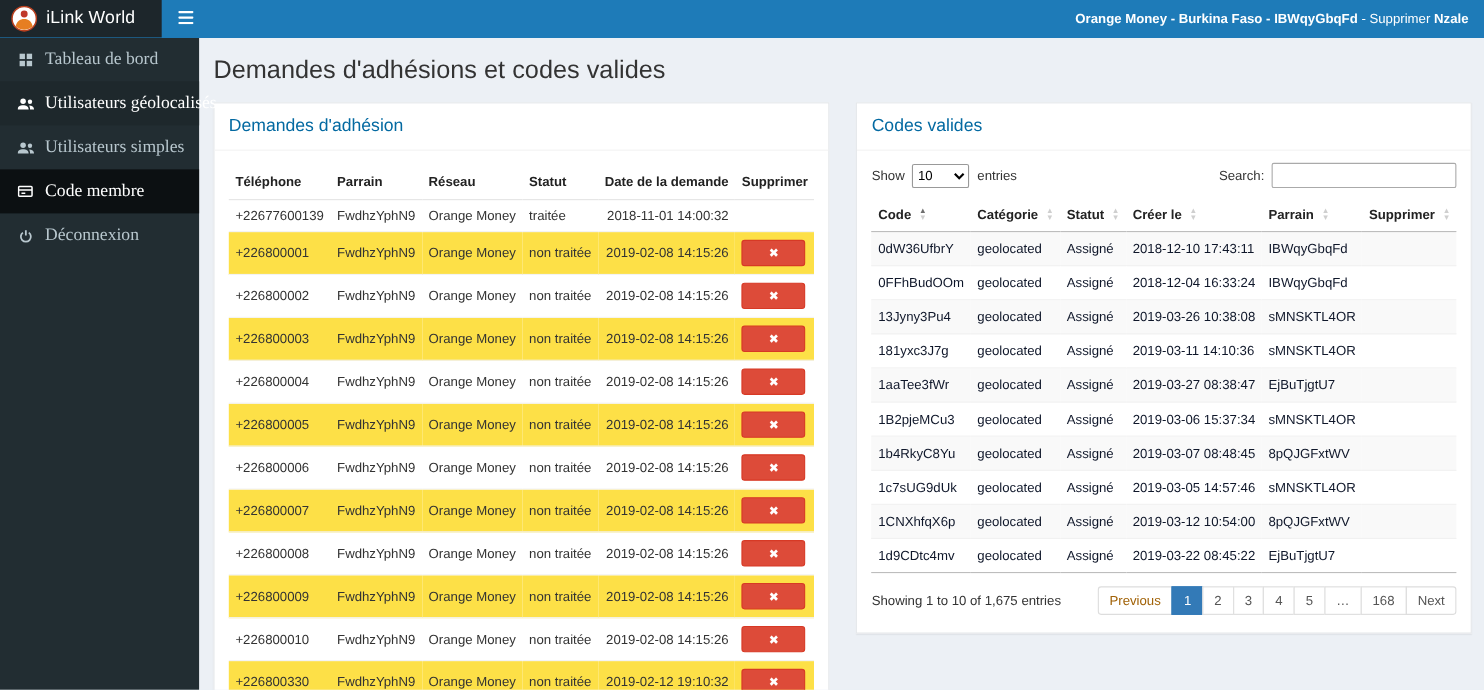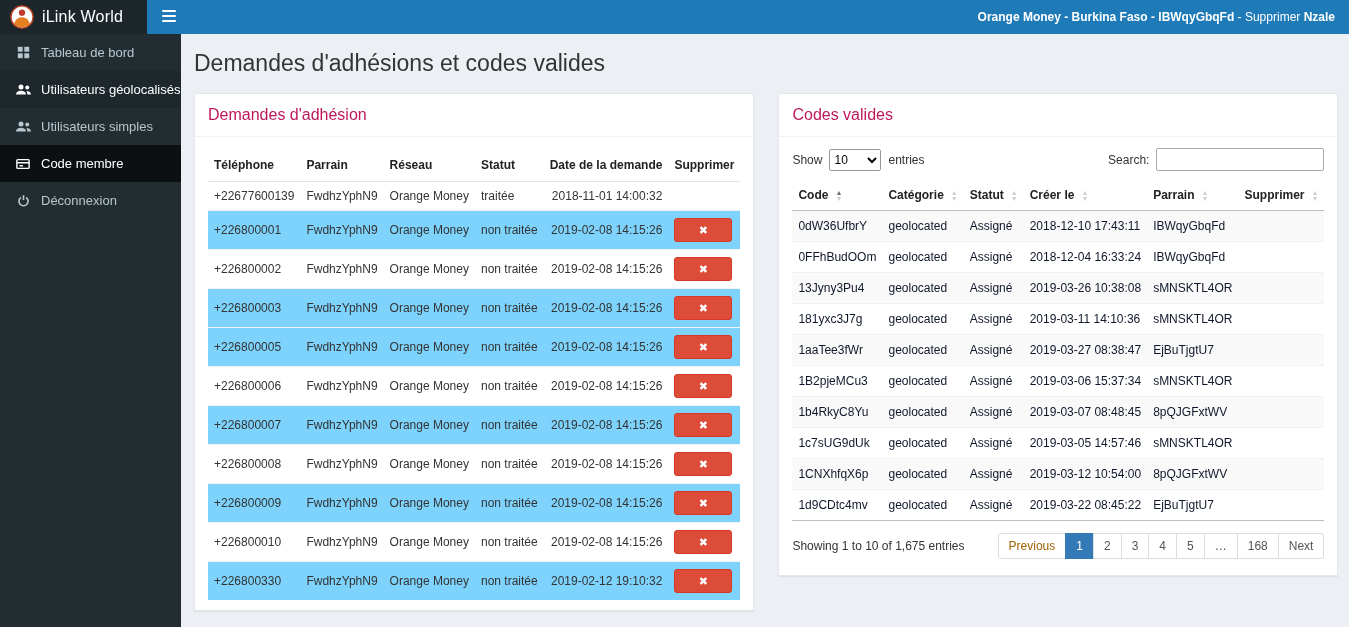--- a/index.html
+++ b/index.html
@@ -21,43 +21,43 @@
   .hamburger { width: 44px; border: 0; background: transparent; display: flex;
     align-items: center; justify-content: center; cursor: pointer; }
   .topbar-right { margin-left: auto; display: flex; align-items: center;
     padding-right: 14px; color: #fff; font-size: 12px; white-space: pre; }
 
   
   .sidebar { position: fixed; top: 34px; left: 0; bottom: 0; width: 181px;
     background: var(--c-sidebar, #222d32); z-index: 10; }
   .sidebar ul { list-style: none; margin: 0; padding: 0; }
   .sidebar li { display: flex; align-items: center; gap: 10px; padding: 11px 15px;
-    color: #b8c7ce; font-size: 13px; cursor: pointer; }
+    color: #b8c7ce; font-size: 16px; cursor: pointer; font-family: Liberation Serif, serif; }
   .sidebar li.active { background: var(--c-sidebar-active, #1e282c); color: #fff; }
   .sidebar li.dark { background: #0c1012; color: #fff; }
   .s-icon { width: 16px; display: flex; justify-content: center; flex: 0 0 16px; }
   .s-label { white-space: nowrap; }
 
   
   .content { margin-left: 181px; padding: 40px 14px 0 13px; }
   .page-title { font-size: 23px; font-weight: 400; color: #333; margin: 10px 0 16px; }
   .panels { display: flex; gap: 24px; align-items: flex-start; }
   .panel { background: #fff; border: 1px solid #e4e7ea; box-shadow: 0 1px 1px rgba(0,0,0,.06); }
   .panel-left { width: 561px; }
   .panel-right { flex: 1; }
-  .panel-title { padding: 12px 13px; font-size: 16px; color: #be185d;
+  .panel-title { padding: 12px 13px; font-size: 16px; color: #0369a1;
     border-bottom: 1px solid #f2f2f2; }
 
   
   .req-table { border-collapse: collapse; width: calc(100% - 26px); margin: 12px 13px 10px; }
   .req-table th { text-align: left; font-size: 12px; color: #222; padding: 9px 6px;
     border-bottom: 1px solid #e4e4e4; white-space: nowrap; }
   .req-table td { font-size: 12px; color: #333; padding: 7px 6px;
     border-top: 1px solid #f3f3f3; white-space: nowrap; }
-  .req-table tr.stripe { background: #7dd3fc; }
+  .req-table tr.stripe { background: #fde047; }
   .req-table th:nth-child(1), .req-table td:nth-child(1) { width: 94px; }
   .req-table th:nth-child(2), .req-table td:nth-child(2) { width: 84px; }
   .req-table th:nth-child(3), .req-table td:nth-child(3) { width: 90px; }
   .req-table th:nth-child(4), .req-table td:nth-child(4) { width: 68px; }
   .req-table th:nth-child(5), .req-table td:nth-child(5) { width: 130px; text-align: right; }
   .btn-delete { background: var(--c-danger, #dd4b39); border: 1px solid #d73925;
     color: #fff; border-radius: 3px; width: 58px; height: 24px; font-size: 11px;
     cursor: pointer; display: flex; align-items: center; justify-content: center; }
 
   
@@ -236,20 +236,32 @@
               <td>FwdhzYphN9</td>
               <td>Orange Money</td>
               <td>non traitée</td>
               <td>2019-02-08 14:15:26</td>
               <td>
                 <button class="btn-delete">
                   <span>✖</span>
                 </button>
               </td>
             </tr>
+            <tr>
+              <td>+226800004</td>
+              <td>FwdhzYphN9</td>
+              <td>Orange Money</td>
+              <td>non traitée</td>
+              <td>2019-02-08 14:15:26</td>
+              <td>
+                <button class="btn-delete">
+                  <span>✖</span>
+                </button>
+              </td>
+            </tr>
             <tr class="stripe">
               <td>+226800005</td>
               <td>FwdhzYphN9</td>
               <td>Orange Money</td>
               <td>non traitée</td>
               <td>2019-02-08 14:15:26</td>
               <td>
                 <button class="btn-delete">
                   <span>✖</span>
                 </button>

